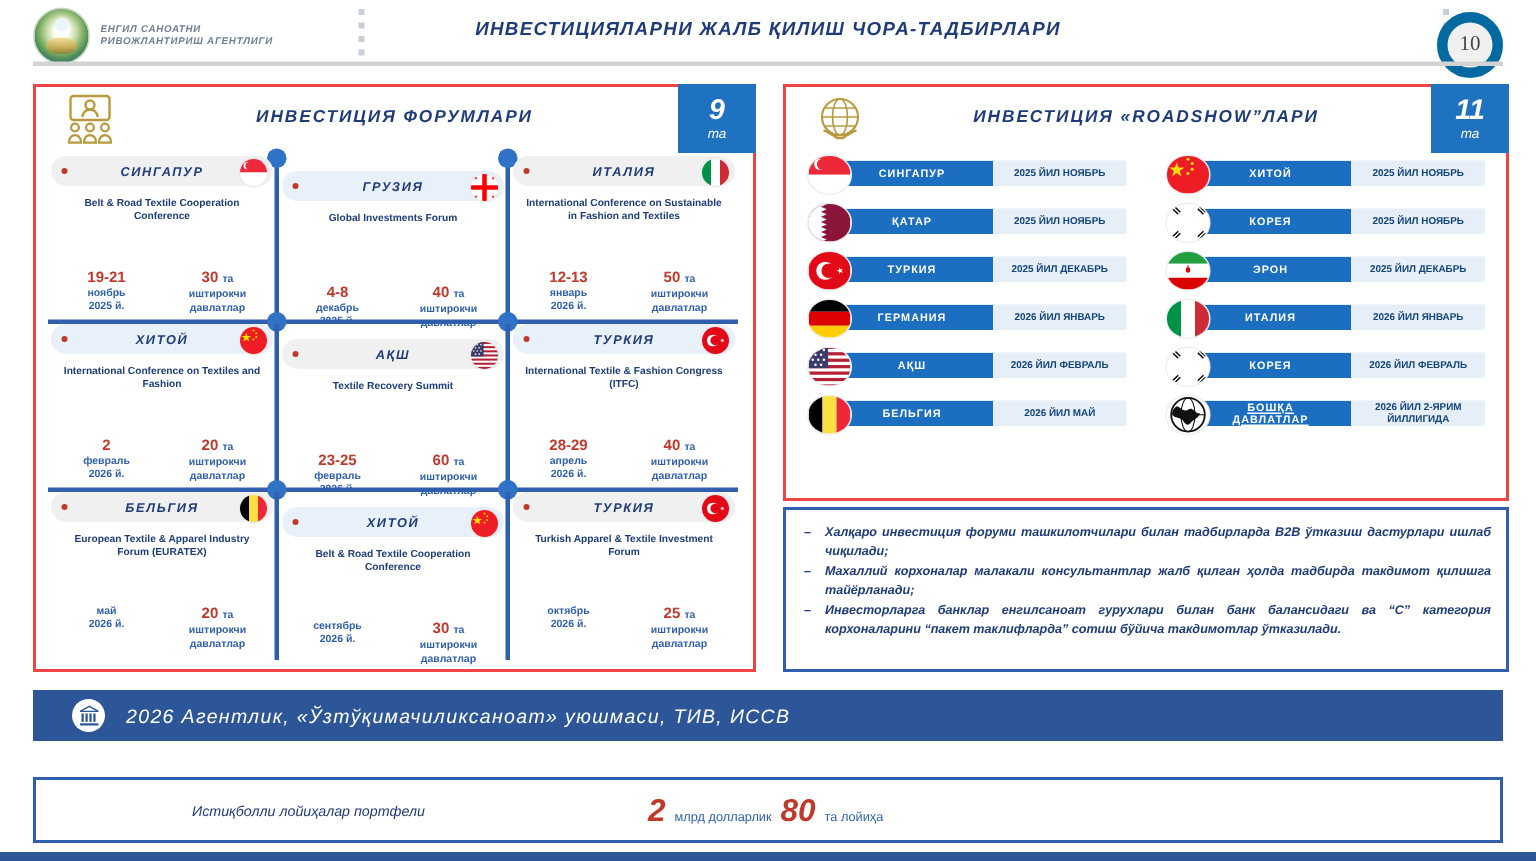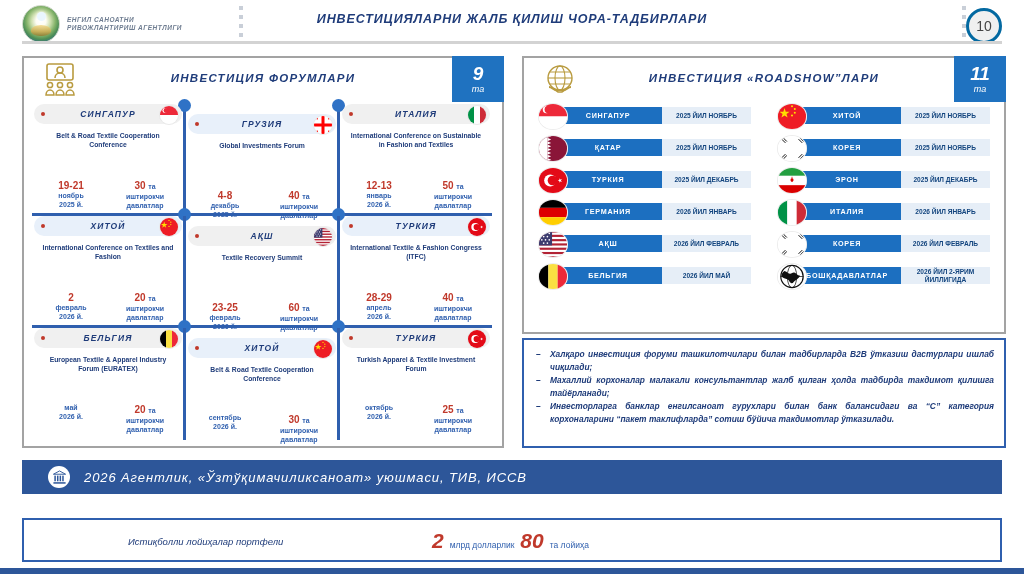--- a/index.html
+++ b/index.html
@@ -18,27 +18,27 @@
   .emblem:before{content:"";position:absolute;left:50%;top:18%;width:9px;height:9px;margin-left:-4.5px;border-radius:50%;
     background:#eaf6ff;box-shadow:0 0 3px #fff;}
   .emblem:after{content:"";position:absolute;left:22%;top:52%;width:56%;height:30%;border-radius:50% 50% 45% 45%;
     background:linear-gradient(180deg,#f2d98a 0%, #c9a94f 60%, #8f7a33 100%);opacity:.85;}
   .agency-name{font-size:6.5px;line-height:8.5px;letter-spacing:.5px;color:#6f7d91;font-style:italic;font-weight:bold;white-space:pre-line;}
   .dots-col{position:absolute;left:239px;top:6px;display:flex;flex-direction:column;gap:5px;}
   .dots-col i{display:block;width:4px;height:4px;background:#c9cfd8;}
   .header-title{position:absolute;left:0;top:12px;width:1024px;text-align:center;
     font-size:12.5px;font-weight:bold;letter-spacing:.9px;color:#1f3c7a;font-style:italic;}
   .pagenum{position:absolute;right:22px;top:8px;width:30px;height:30px;border-radius:50%;
-    background:#f0f0f0;border:3px solid #0369a1;color:#444;font-size:14px;display:flex;align-items:center;justify-content:center;}
+    background:#f0f0f0;border:7px solid #0369a1;color:#444;font-size:14px;display:flex;align-items:center;justify-content:center;font-family:Liberation Serif, serif;}
   .page-dots{position:absolute;right:58px;top:6px;display:flex;flex-direction:column;gap:5px;}
   .page-dots i{display:block;width:4px;height:4px;background:#c9cfd8;}
   .header-rule{position:absolute;left:22px;top:41px;width:980px;height:3px;background:#d3d3d3;}
 
   
-  .panel{position:absolute;border:2px solid #a3a3a3;background:#fff;}
+  .panel{position:absolute;border:2px solid #ef4444;background:#fff;}
   #forums-panel{left:22px;top:56px;width:478px;height:388px;}
   #roadshow-panel{left:522px;top:56px;width:480px;height:274px;}
   #notes-panel{left:522px;top:338px;width:480px;height:106px;border:2px solid #2f5fae;}
 
   .panel-head{position:relative;height:44px;}
   .panel-title{position:absolute;left:0;right:0;top:14px;text-align:center;
     font-size:11.5px;font-weight:bold;font-style:italic;letter-spacing:1.3px;color:#1f3c7a;}
   .count-badge{position:absolute;right:-2px;top:-2px;width:52px;height:46px;background:#1f72c0;color:#fff;
     display:flex;flex-direction:column;align-items:center;justify-content:center;line-height:1;}
   .count-badge .n{font-size:19px;font-weight:bold;font-style:italic;}
@@ -71,21 +71,21 @@
 
   
   .rs-grid{position:absolute;left:14px;top:44px;width:452px;}
   .rs-row{display:flex;gap:26px;margin-bottom:5px;}
   .rs-item{position:relative;width:213px;height:27px;display:flex;align-items:center;}
   .rs-flag{position:absolute;left:0;top:1px;width:28px;height:25px;border-radius:50%/48%;overflow:hidden;z-index:2;
     border:1px solid #ededed;background:#fff;}
   .rs-name{position:absolute;left:16px;top:5px;width:108px;height:17px;background:#1c6fc0;color:#fff;
     display:flex;align-items:center;justify-content:center;font-size:7.2px;font-weight:bold;letter-spacing:.7px;
     clip-path:polygon(0 0,100% 0,100% 100%,0 100%,4px 50%);}
-  .rs-name.two{line-height:8px;flex-direction:row;}
+  .rs-name.two{line-height:8px;flex-direction:column;text-decoration:underline;}
   .rs-date{position:absolute;left:124px;top:5px;width:89px;height:17px;background:#e6eef7;color:#12447e;
     display:flex;align-items:center;justify-content:center;text-align:center;font-size:6.6px;font-weight:bold;line-height:8px;}
 
   
   .notes{position:absolute;left:12px;top:8px;right:10px;}
   .note{display:flex;gap:6px;font-size:8.4px;line-height:12.6px;color:#1f3c7a;font-style:italic;
     font-weight:bold;text-align:justify;margin-bottom:1px;}
   .note .dash{flex:0 0 8px;}
   .note .txt{flex:1;}
 

